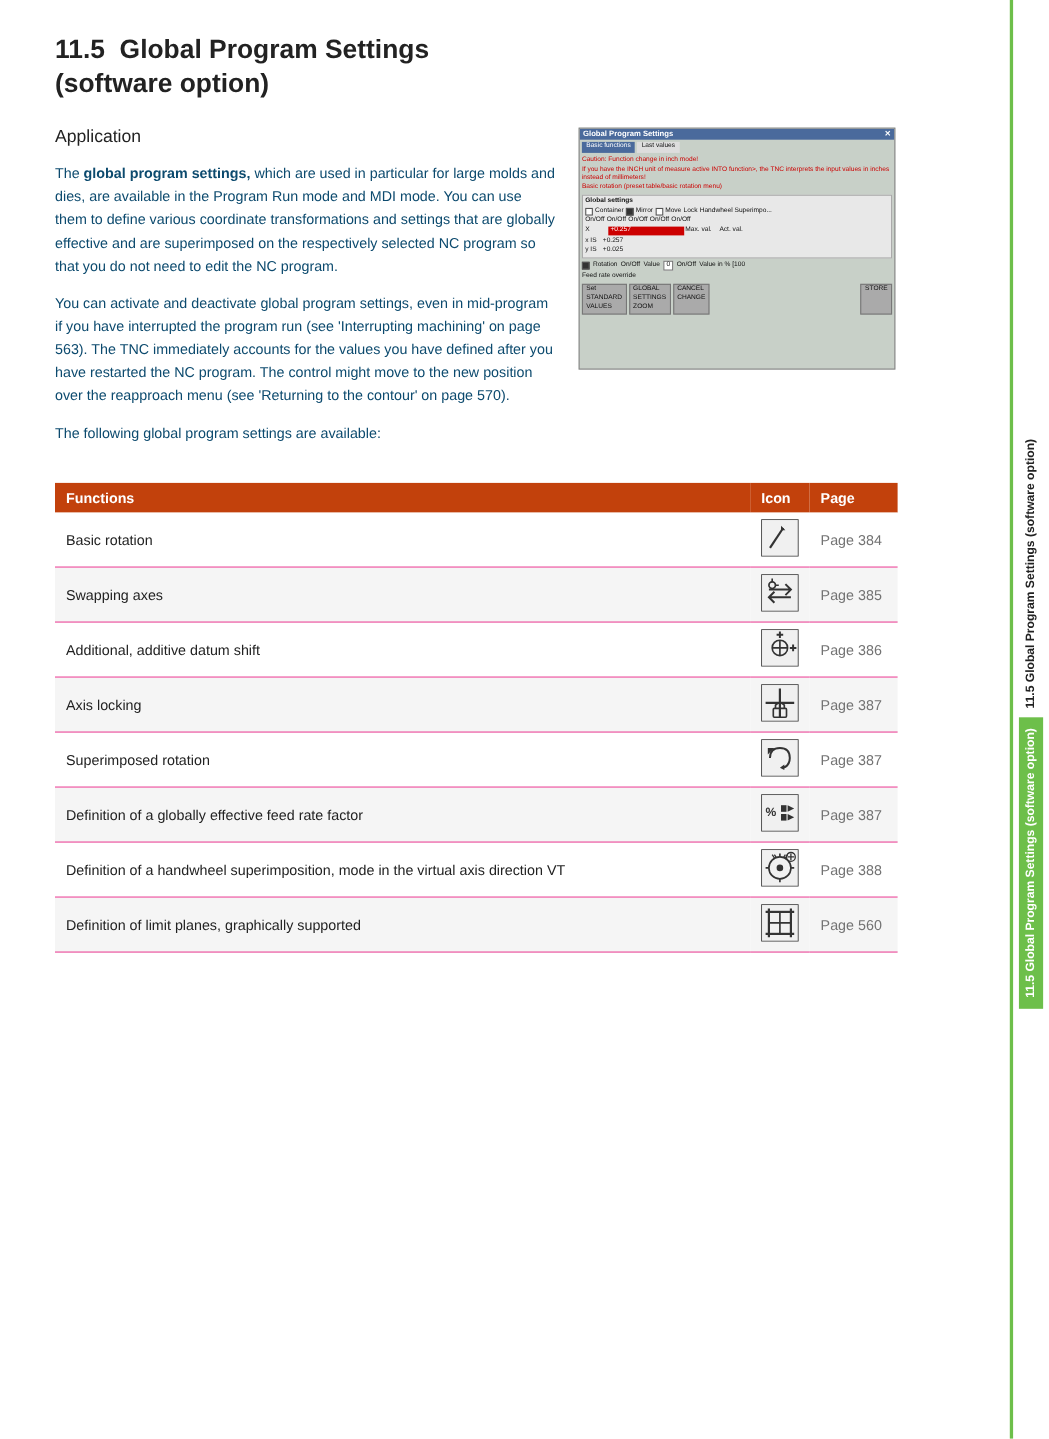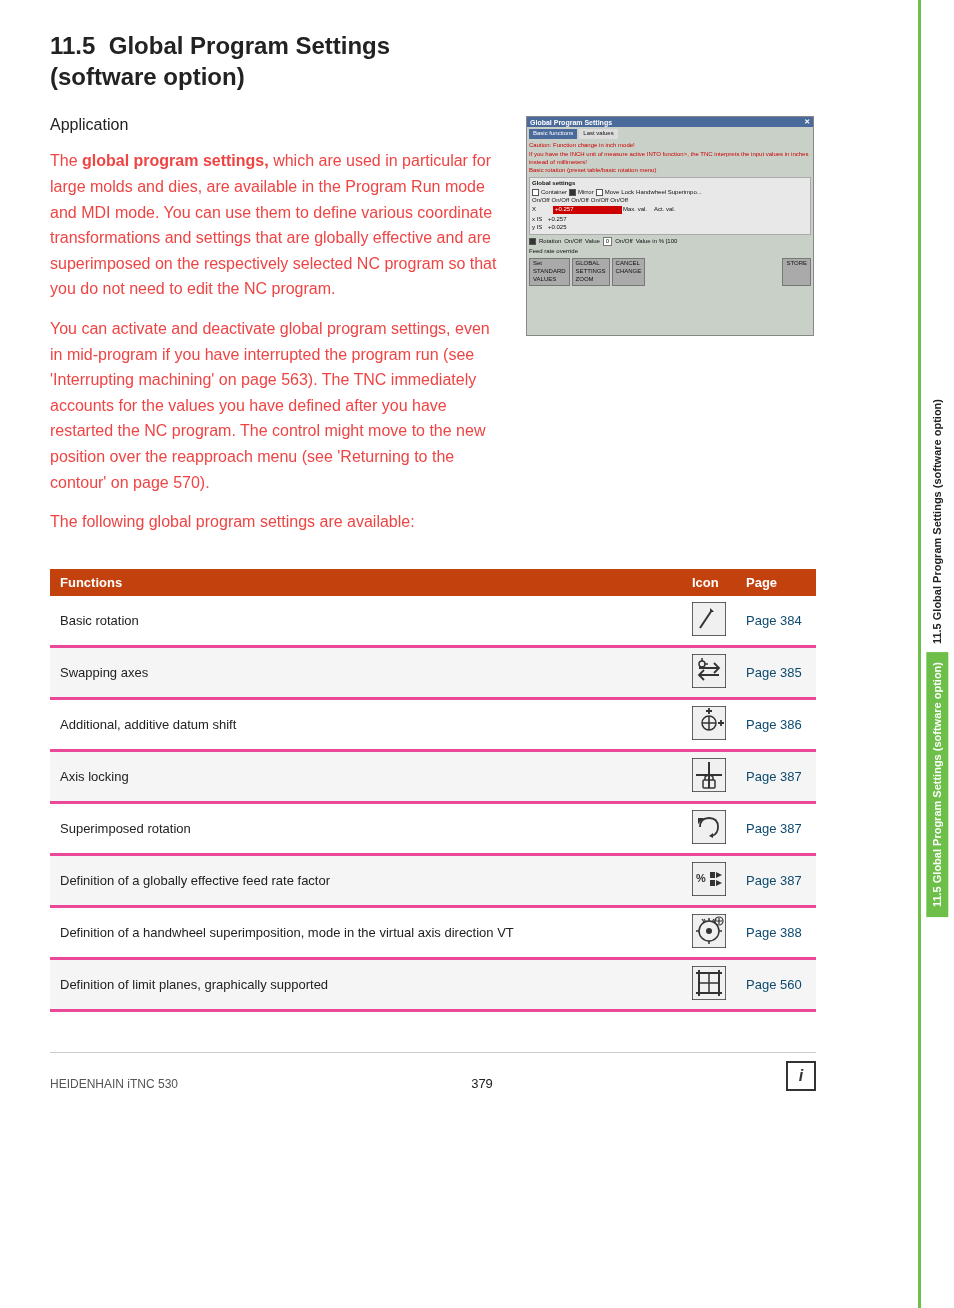--- a/index.html
+++ b/index.html
@@ -78,23 +78,23 @@
 
     
     .subsection-title {
       font-size: 16px;
       font-weight: normal;
       margin-bottom: 14px;
       color: #222;
     }
 
     .body-text {
-      font-size: 16px;
+      font-size: 13px;
       line-height: 1.6;
-      color: #ef4444;
+      color: #0c4a6e;
       margin-bottom: 14px;
     }
 
     .body-text strong {
       font-weight: bold;
     }
 
     
     .two-col {
       display: flex;
@@ -157,37 +157,37 @@
     }
 
     .functions-table thead th {
       padding: 6px 10px;
       text-align: left;
       font-size: 13px;
       font-weight: bold;
     }
 
     .functions-table tbody tr {
-      border-bottom: 3px solid #ec4899;
+      border-bottom: 1px solid #ec4899;
     }
 
     .functions-table tbody td {
       padding: 6px 10px;
       vertical-align: middle;
       font-size: 13px;
     }
 
     .icon-cell {
       width: 50px;
       text-align: center;
     }
 
     .page-cell {
       width: 80px;
-      color: #0c4a6e;
+      color: #737373;
     }
 
     
     .page-footer {
       margin-top: 40px;
       display: flex;
       justify-content: space-between;
       align-items: flex-end;
       border-top: 1px solid #ccc;
       padding-top: 8px;
@@ -426,27 +426,20 @@
     <rect x="7" y="7" width="20" height="20" fill="none" stroke="#333" stroke-width="2"></rect>
     <path d="M7 17 L27 17 M17 7 L17 27" stroke="#333" stroke-width="1.5"></path>
     <path d="M4 7 L7 7 M4 27 L7 27 M27 7 L30 7 M27 27 L30 27" stroke="#333" stroke-width="2"></path>
     <path d="M7 4 L7 7 M27 4 L27 7 M7 27 L7 30 M27 27 L27 30" stroke="#333" stroke-width="2"></path>
   </svg></td>
             <td class="page-cell">Page 560</td>
           </tr>
         </tbody>
     </table>
 
-    <div class="page-footer">
-      <span class="footer-brand">HEIDENHAIN iTNC 530</span>
-      <span class="footer-page">379</span>
-      <div class="info-icon-box">
-        <span>i</span>
-      </div>
-    </div>
   </div>
 
   <div class="right-sidebar">
     <div class="sidebar-text-top">
       11.5 Global Program Settings (software option)
     </div>
     <div class="sidebar-section-label">
       11.5 Global Program Settings (software option)
     </div>
   </div>

